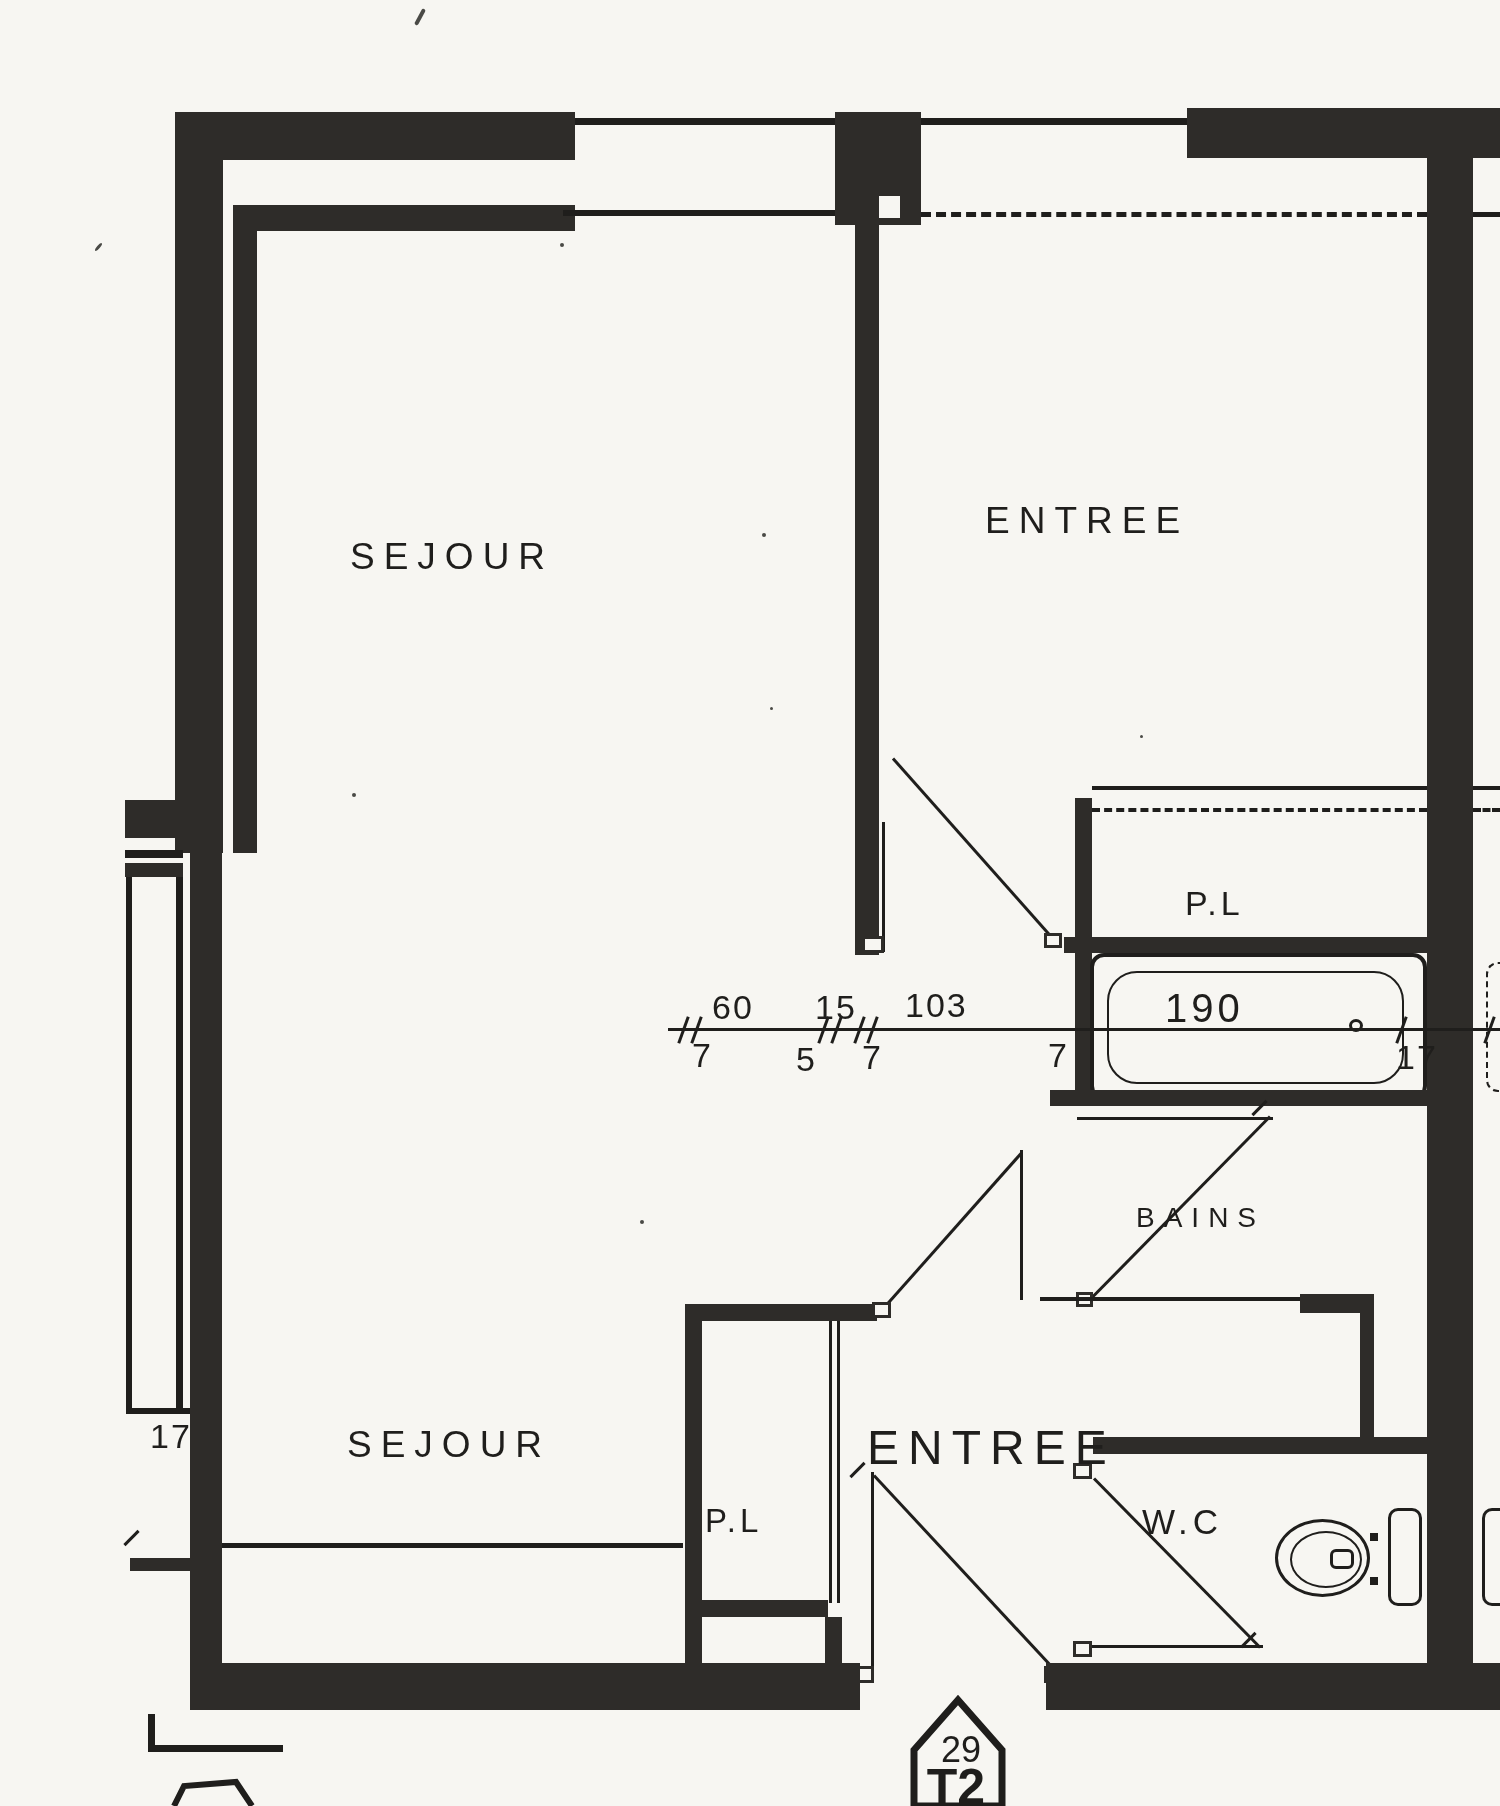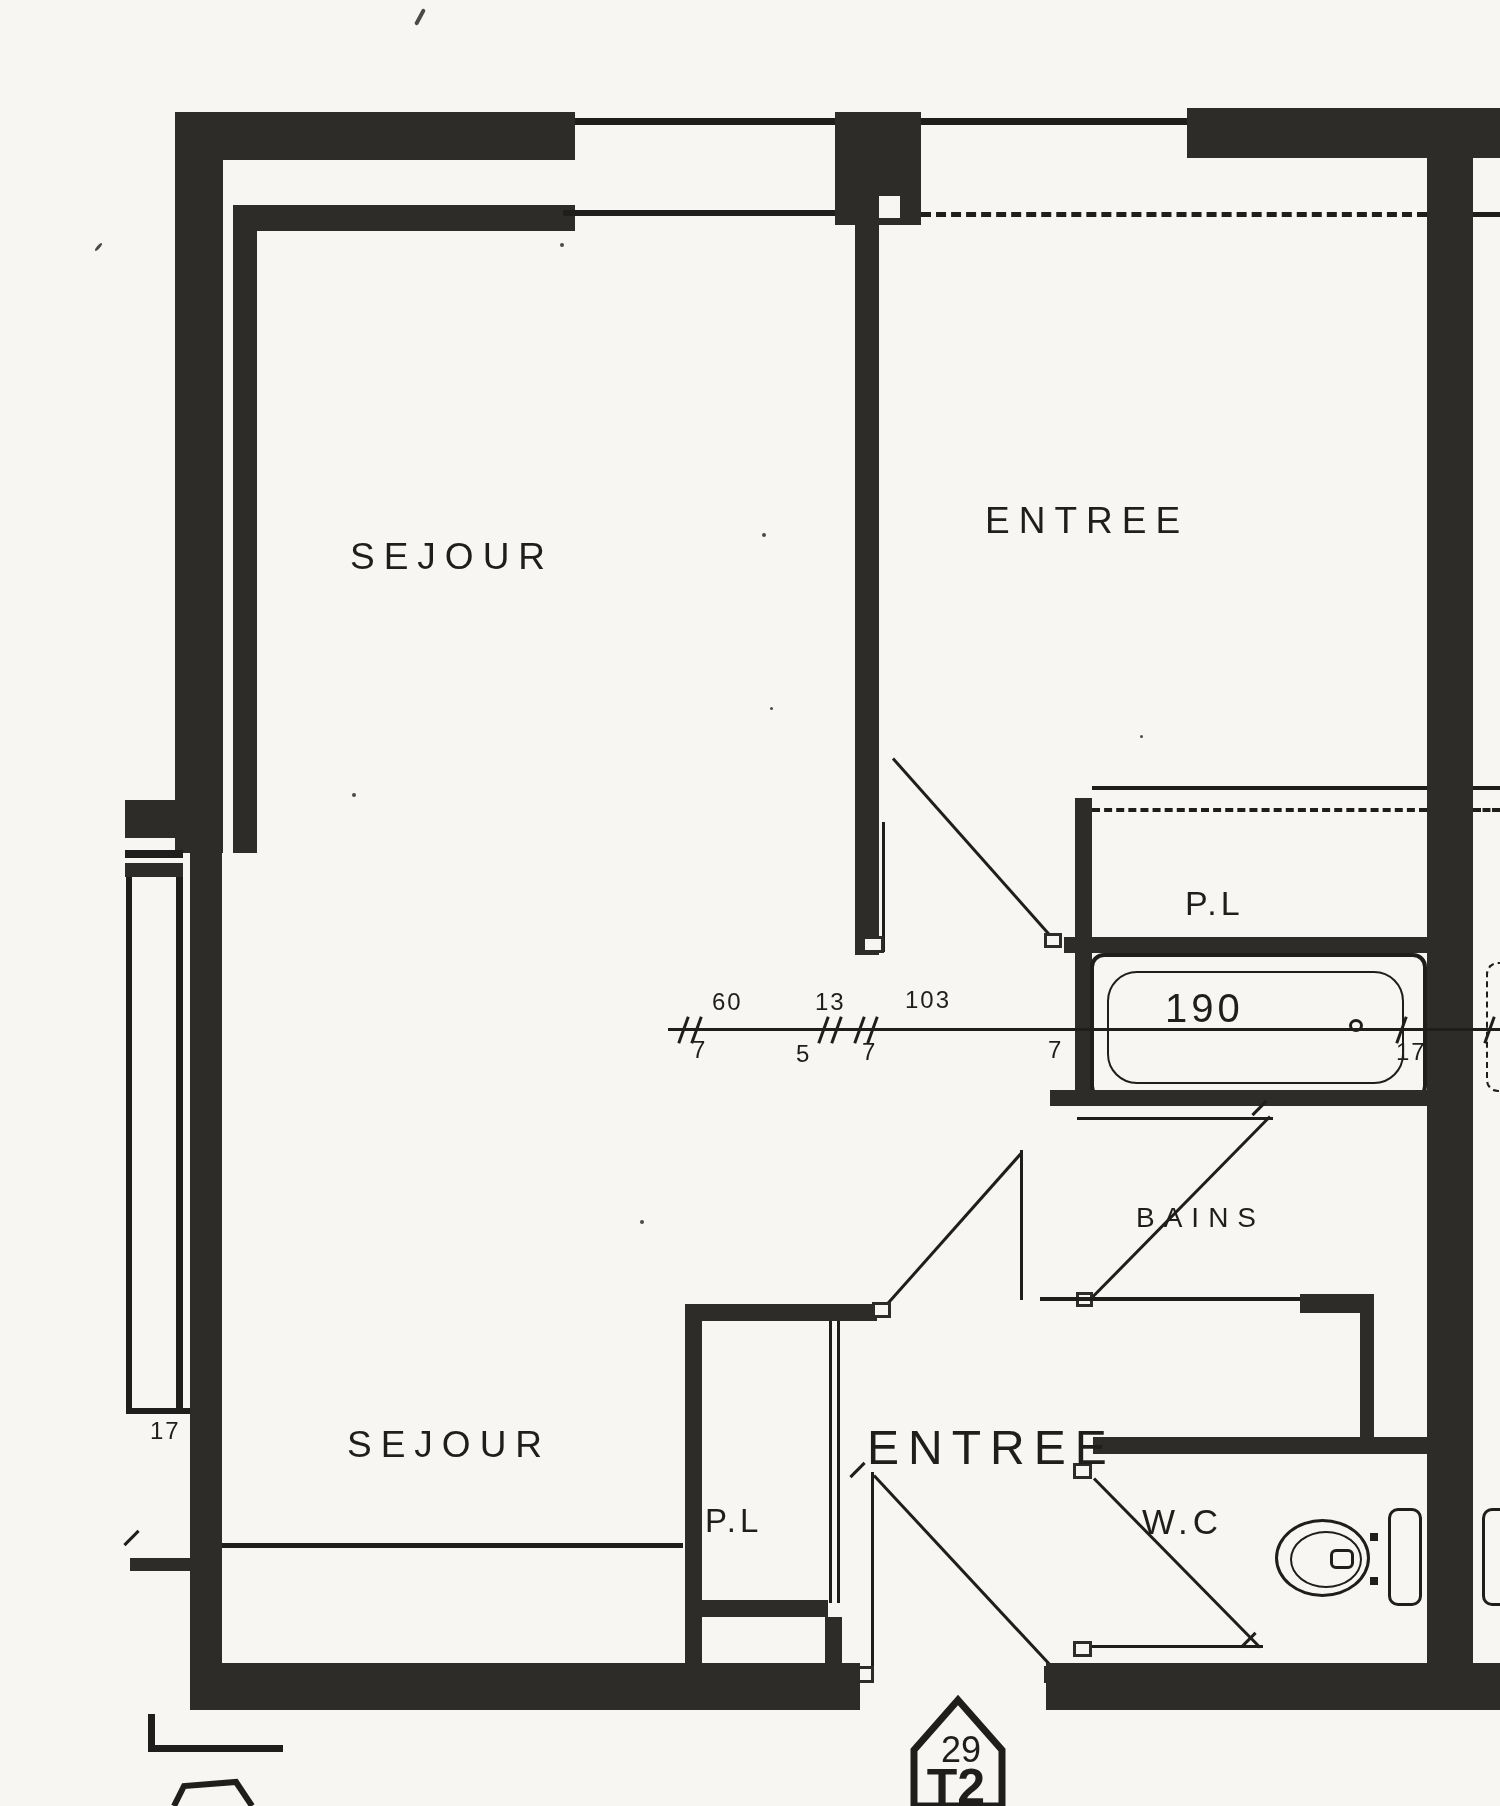--- a/index.html
+++ b/index.html
@@ -8,21 +8,21 @@
   .w{position:absolute;background:var(--wall);}
   .tl{position:absolute;background:var(--ink);}
   .dashline{position:absolute;border-top:4px dashed var(--ink);background:none;}
   .dashline2{position:absolute;border-top:5px dashed var(--ink);background:none;}
   .hinge{position:absolute;background:var(--paper);border:3px solid var(--wall);box-sizing:border-box;}
   .swing{position:absolute;height:3px;background:var(--ink);transform-origin:0 50%;}
   .tick{position:absolute;width:3px;height:28px;background:var(--ink);transform:rotate(20deg);}
   .mtick{position:absolute;width:3px;height:20px;background:var(--ink);transform:rotate(45deg);}
   .lbl{position:absolute;color:var(--ink);letter-spacing:9px;white-space:nowrap;
        font-size:37px;font-weight:500;}
-  .dim{position:absolute;color:var(--ink);font-size:24px;letter-spacing:2px;white-space:nowrap;font-weight:500;}
+  .dim{position:absolute;color:var(--ink);font-size:34px;letter-spacing:2px;white-space:nowrap;font-weight:500;}
   .tub{position:absolute;border:4px solid var(--ink);border-radius:14px;box-sizing:border-box;background:var(--paper);}
   .tubrim{position:absolute;border:2px solid var(--ink);border-radius:30px;box-sizing:border-box;}
   .oval{position:absolute;border:3px solid var(--ink);border-radius:50%;box-sizing:border-box;background:var(--paper);}
   .speck{position:absolute;background:#4a4a46;border-radius:50%;}
 </style>
 </head>
 <body>
 
 <div class="plan">
 
@@ -74,21 +74,21 @@
   <div class="tl" style="left:668px;top:1028px;width:832px;height:3px;"></div>
   <div class="tick" style="left:682px;top:1016px;"></div>
   <div class="tick" style="left:695px;top:1016px;"></div>
   <div class="tick" style="left:822px;top:1016px;"></div>
   <div class="tick" style="left:835px;top:1016px;"></div>
   <div class="tick" style="left:858px;top:1016px;"></div>
   <div class="tick" style="left:871px;top:1016px;"></div>
   <div class="tick" style="left:1400px;top:1016px;"></div>
   <div class="tick" style="left:1488px;top:1016px;"></div>
   <div class="dim" style="left:712px;top:988px;">60</div>
-  <div class="dim" style="left:815px;top:988px;">13</div>
+  <div class="dim" style="left:815px;top:988px;">15</div>
   <div class="dim" style="left:905px;top:986px;">103</div>
   <div class="dim" style="left:692px;top:1036px;">7</div>
   <div class="dim" style="left:796px;top:1040px;">5</div>
   <div class="dim" style="left:862px;top:1038px;">7</div>
   <div class="dim" style="left:1048px;top:1036px;">7</div>
   <div class="dim" style="left:1396px;top:1038px;">17</div>
   <div class="dim" style="left:150px;top:1417px;">17</div>
 
   <div class="w" style="left:1050px;top:1090px;width:377px;height:16px;"></div>
   <div class="tl" style="left:1077px;top:1117px;width:196px;height:3px;"></div>

